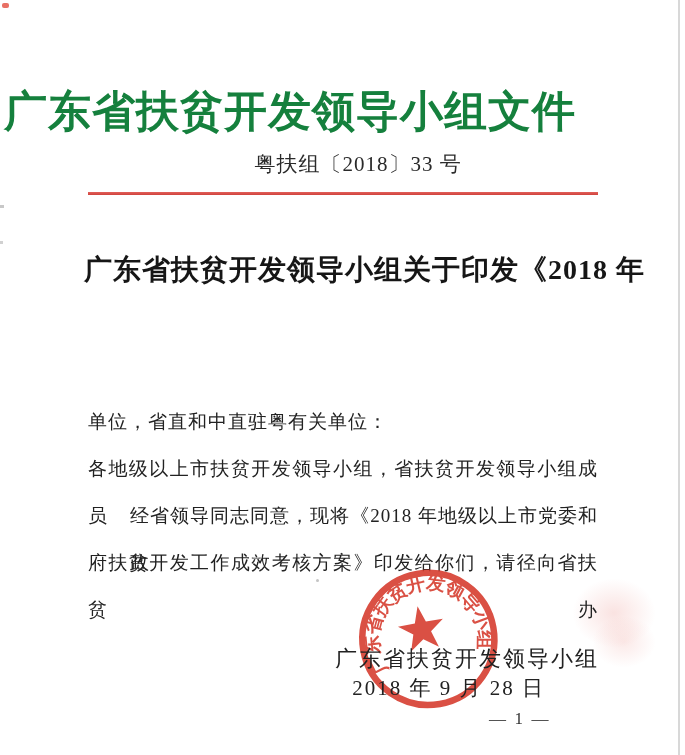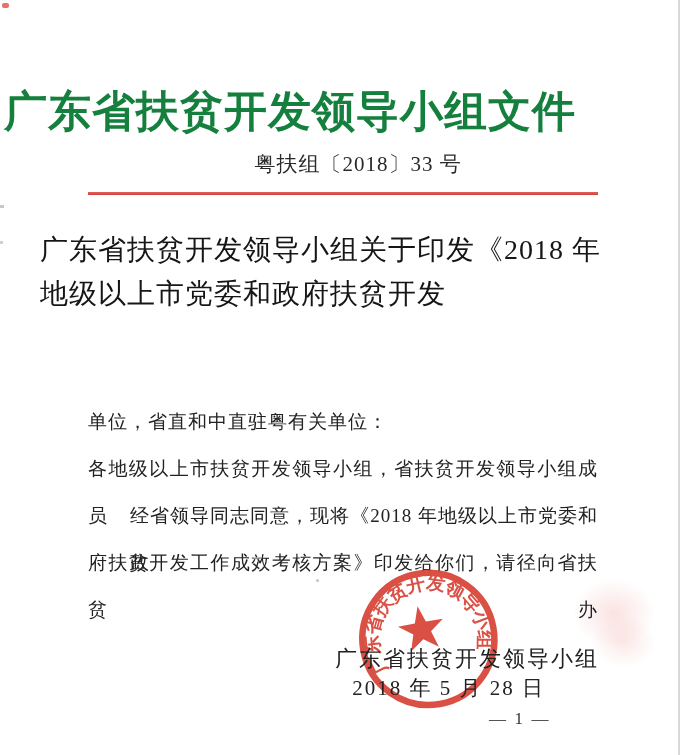--- a/index.html
+++ b/index.html
@@ -40,23 +40,23 @@
     letter-spacing:1px;
     transform:translateX(18px);
   }
   .red-rule {
     position:absolute; top:192px; left:88px; width:510px; height:3px;
     background:linear-gradient(to bottom,#e2605a,#cf423c);
   }
 
   
   .main-title {
-    position:absolute; top:228px; left:40px; width:605px;
-    text-align:left;
-    font-size:28px; font-weight:normal; color:#161616;
+    position:absolute; top:248px; left:40px; width:605px;
+    text-align:right;
+    font-size:28px; font-weight:bold; color:#161616;
     line-height:44px;
     letter-spacing:1px;
   }
 
   
   .body-block { position:absolute; top:398px; left:88px; width:510px; font-size:19px; color:#222; }
   .body-line {
     height:47px; line-height:47px;
     text-align:justify; text-align-last:justify;
     text-justify:inter-character;
@@ -105,21 +105,20 @@
   <div class="speck-gray-3"></div>
   <div class="ink-smudge-1"></div>
   <div class="ink-smudge-2"></div>
 
   <div class="header-title">广东省扶贫开发领导小组文件</div>
   <div class="doc-number">粤扶组〔2018〕33 号</div>
   <div class="red-rule"></div>
 
   <div class="main-title">
     <div>广东省扶贫开发领导小组关于印发《2018 年</div>
-    <div>地级以上市党委和政府扶贫开发</div>
   </div>
 
   <div class="body-block">
     <div class="body-line short">单位，省直和中直驻粤有关单位：</div>
     <div class="body-line">各地级以上市扶贫开发领导小组，省扶贫开发领导小组成员</div>
     <div class="body-line indent">经省领导同志同意，现将《2018 年地级以上市党委和政</div>
     <div class="body-line">府扶贫开发工作成效考核方案》印发给你们，请径向省扶贫办</div>
   </div>
 
   <svg class="seal" viewBox="0 0 150 150">
@@ -127,17 +126,17 @@
     <polygon fill="#d5392b" points="70,43 75.6,59.3 92.8,59.6 79,69.9 84.1,86.4 70,76.5 55.9,86.4 61,69.9 47.2,59.6 64.4,59.3"></polygon>
     <defs>
       <path id="sealArc" d="M 31.7 102 A 50 50 0 1 1 118.3 102" fill="none"></path>
     </defs>
     <text>
       <textPath href="#sealArc" startOffset="2" textLength="200" lengthAdjust="spacing">广东省扶贫开发领导小组</textPath>
     </text>
   </svg>
 
   <div class="signature">广东省扶贫开发领导小组</div>
-  <div class="sign-date">2018 年 5 月 28 日</div>
+  <div class="sign-date">2018 年 9 月 28 日</div>
 
   <div class="page-number">—  1  —</div>
 
 </div>
 
 </body></html>

